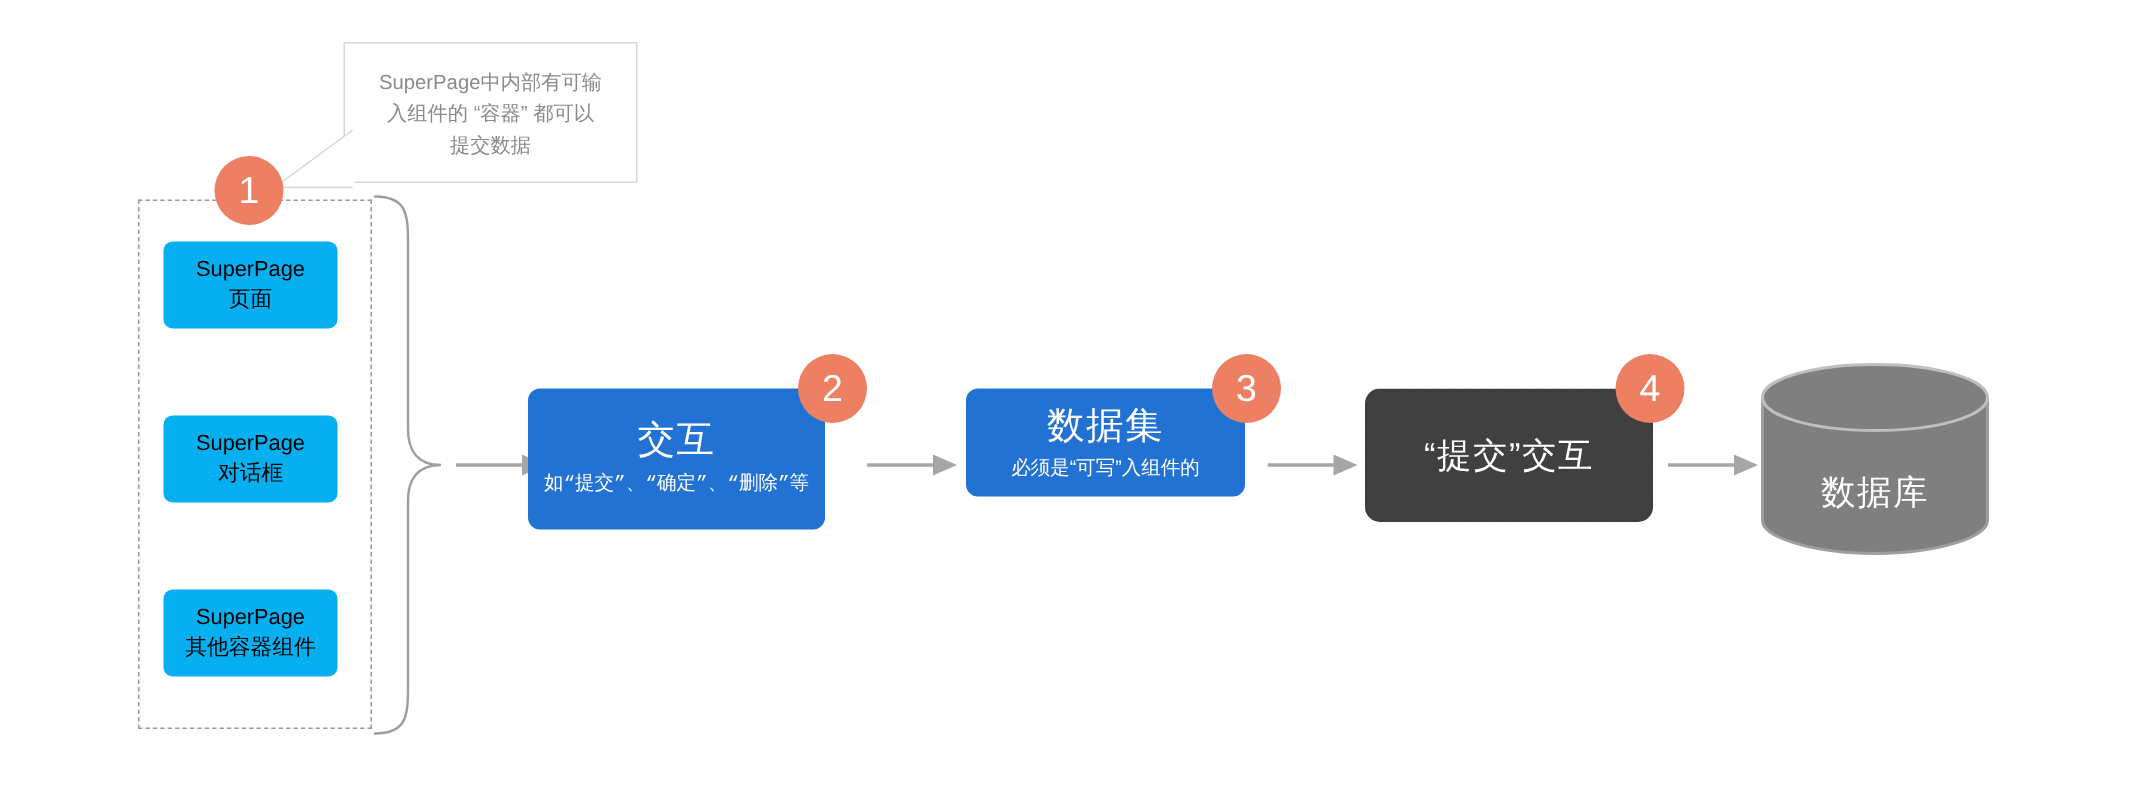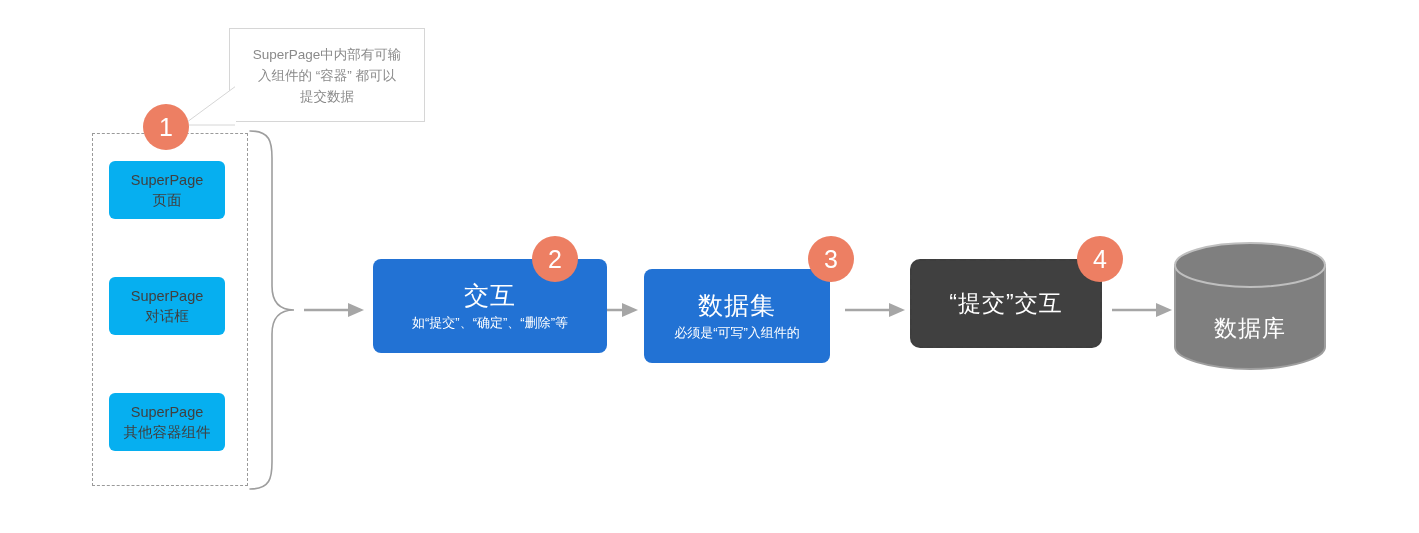--- a/index.html
+++ b/index.html
@@ -65,21 +65,21 @@
   .cbox {
     position: absolute;
     width: 116px;
     height: 58px;
     background: #06AFF0;
     border-radius: 6px;
     display: flex;
     flex-direction: column;
     align-items: center;
     justify-content: center;
-    color: #404040;
+    color: #000000;
     font-size: 14.5px;
     line-height: 20px;
     text-align: center;
   }
   .cbox .l1 { font-size: 14.5px; }
   .cbox .l2 { font-size: 14.5px; }
 
   #cbox-page   { left: 109px; top: 161px; }
   #cbox-dialog { left: 109px; top: 277px; }
   #cbox-other  { left: 109px; top: 393px; }
@@ -120,22 +120,22 @@
   .pbox .title {
     font-size: 25px;
     line-height: 32px;
     letter-spacing: 1px;
   }
   .pbox .sub {
     font-size: 13px;
     line-height: 20px;
     margin-top: 2px;
   }
-  #pbox-interaction { left: 373px; top: 259px; width: 234px; height: 94px; }
-  #pbox-dataset     { left: 644px; top: 269px; width: 186px; height: 94px; }
+  #pbox-interaction { left: 352px; top: 259px; width: 198px; height: 94px; font-family: Liberation Mono, monospace; }
+  #pbox-dataset     { left: 644px; top: 259px; width: 186px; height: 72px; }
 
   
   .gbox {
     position: absolute;
     left: 910px;
     top: 259px;
     width: 192px;
     height: 89px;
     background: #404040;
     border: 2px dashed #3d3d3d;

